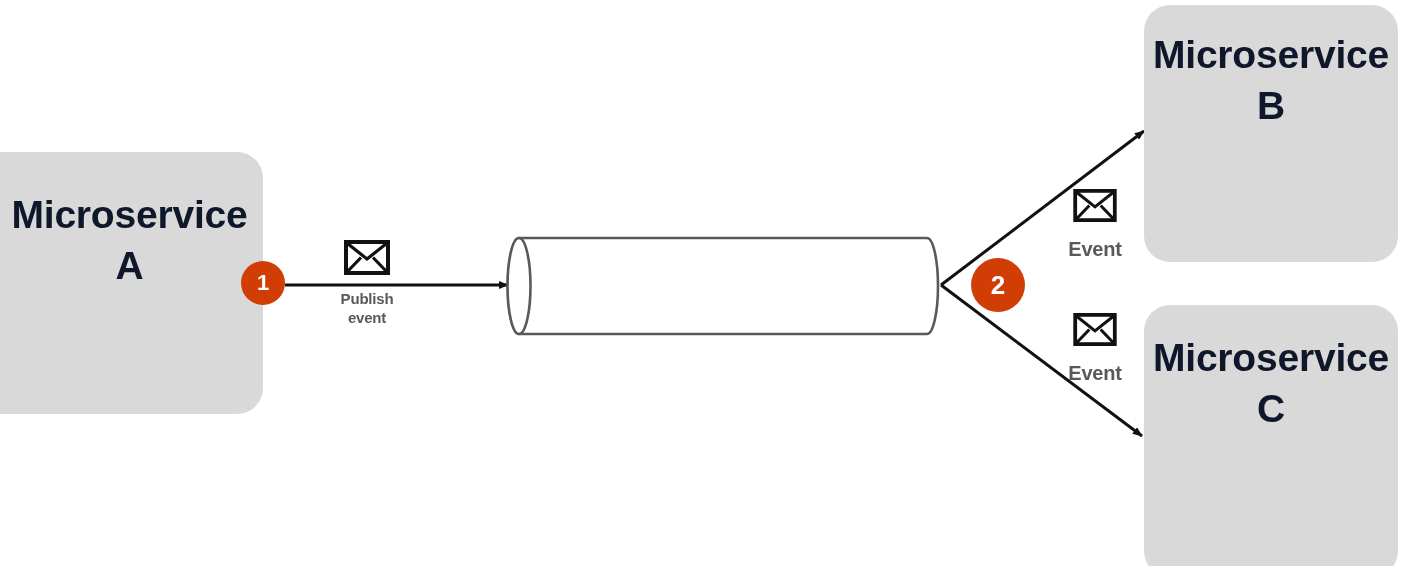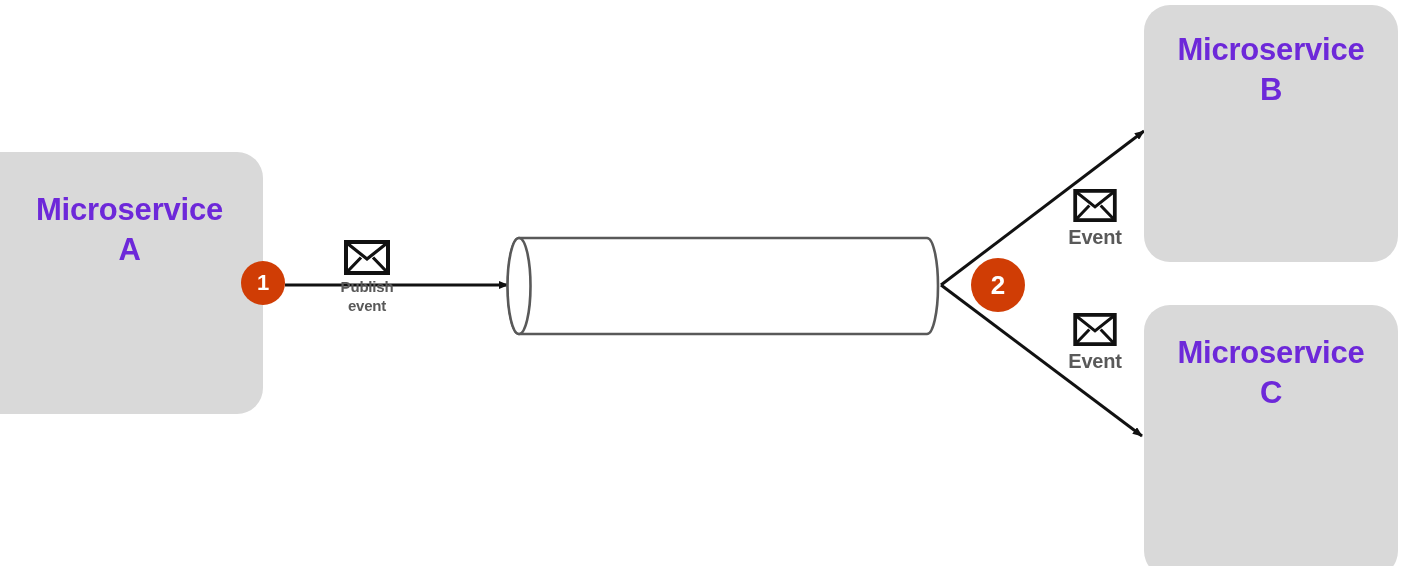--- a/index.html
+++ b/index.html
@@ -26,23 +26,23 @@
   
   .service-box {
     position: absolute;
     background: #D9D9D9;
     border-radius: 26px;
     box-sizing: border-box;
     display: flex;
     justify-content: center;
   }
   .service-label {
-    color: #6d28d9;
-    font-weight: bold;
-    font-size: 31px;
+    color: #0f172a;
+    font-weight: bold;
+    font-size: 39px;
     line-height: 1.30;
     text-align: center;
     letter-spacing: -0.2px;
     white-space: pre-line;
   }
   #box-a {
     left: -30px;
     top: 152px;
     width: 293px;
     height: 262px;
@@ -112,20 +112,21 @@
     height: 54px;
     font-size: 26px;
   }
 
   
   .env-group {
     position: absolute;
     display: flex;
     flex-direction: column;
     align-items: center;
+    gap: 12px;
   }
   .env-icon { display: block; }
   .env-caption {
     color: #595959;
     font-weight: bold;
     font-size: 20px;
     line-height: 1.25;
     text-align: center;
     white-space: pre-line;
     margin-top: 3px;

